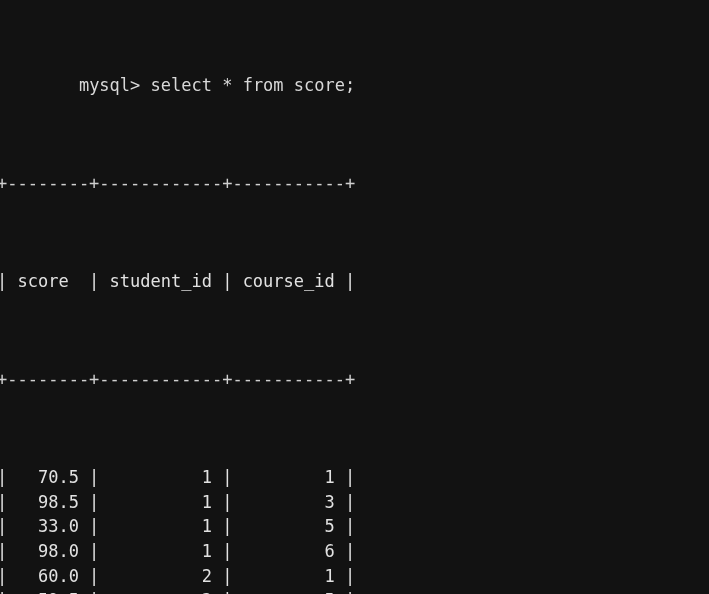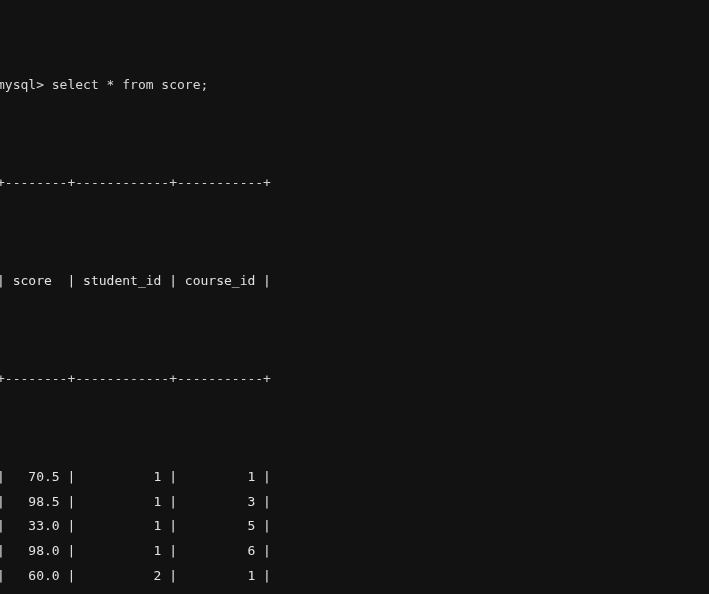--- a/index.html
+++ b/index.html
@@ -7,24 +7,25 @@
     padding: 0;
     background: #121212;
   }
   #terminal {
     position: relative;
     width: 709px;
     height: 594px;
     background: #121212;
     overflow: hidden;
     font-family: "DejaVu Sans Mono", "Liberation Mono", monospace;
-    font-size: 13px;
+    font-size: 17px;
     line-height: 24.55px;
     color: #d8d8d8;
     letter-spacing: 0px;
+    text-align: right;
   }
   .screen {
     position: absolute;
     left: -3px;
     top: -1px;
     white-space: pre;
   }
   .line {
     height: 24.55px;
     white-space: pre;

